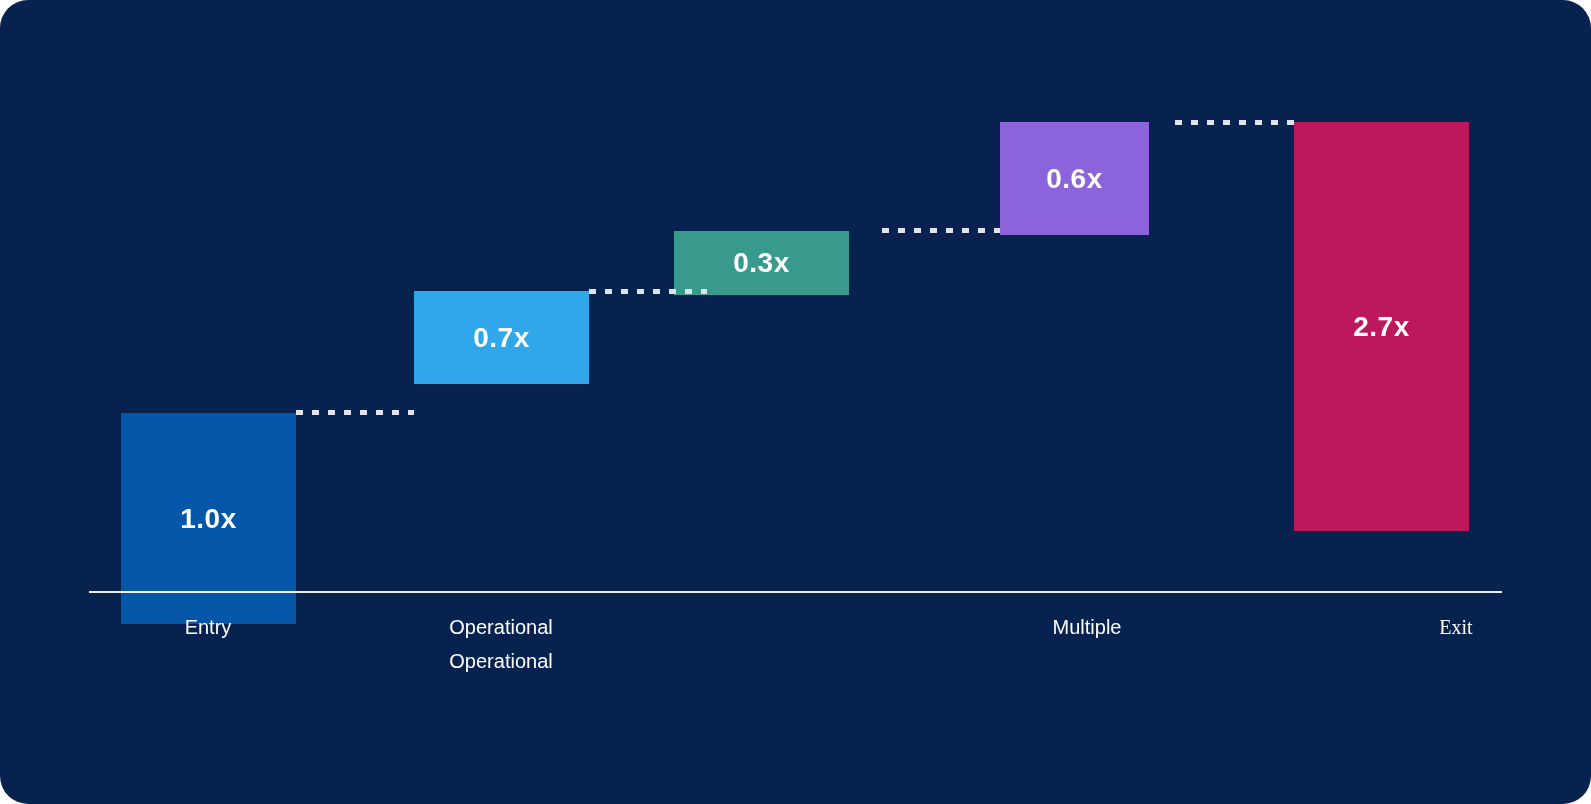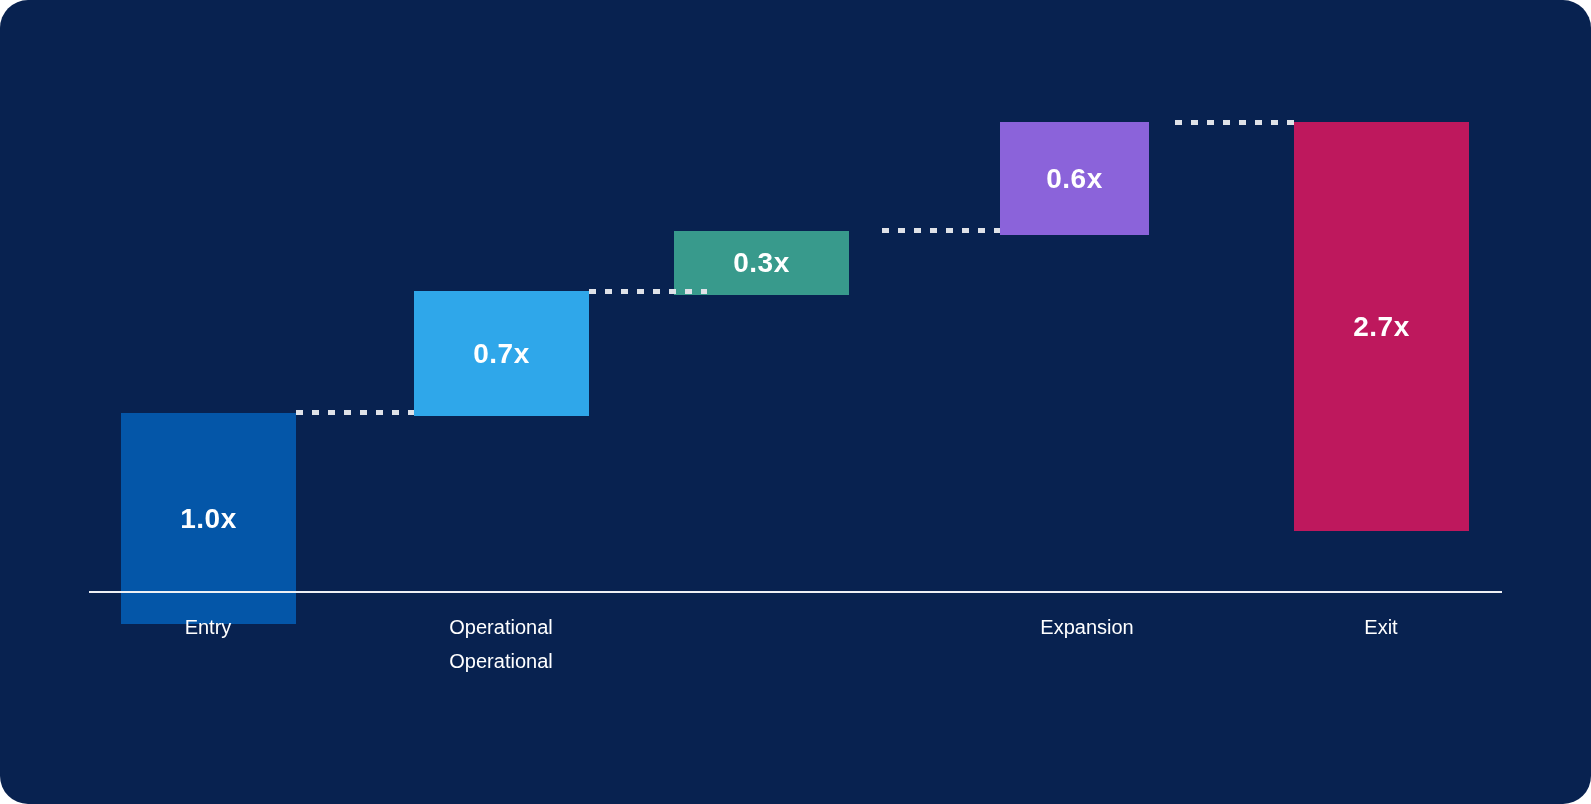--- a/index.html
+++ b/index.html
@@ -58,21 +58,21 @@
 </head>
 <body>
 
 <div class="panel" style="background: rgb(8, 34, 80);">
   <div class="plot">
 
     <div class="bar" style="left: 121px; top: 413px; width: 175px; height: 211px; background: rgb(4, 86, 168);">
       <span class="val">1.0x</span>
     </div>
 
-    <div class="bar" style="left: 414px; top: 291px; width: 175px; height: 125px; background: rgb(47, 167, 234);">
+    <div class="bar" style="left: 414px; top: 291px; width: 175px; height: 93px; background: rgb(47, 167, 234);">
       <span class="val">0.7x</span>
     </div>
 
     <div class="bar" style="left: 674px; top: 231px; width: 175px; height: 64px; background: rgb(56, 154, 140);">
       <span class="val">0.3x</span>
     </div>
 
     <div class="bar" style="left: 1000px; top: 122px; width: 149px; height: 113px; background: rgb(139, 99, 218);">
       <span class="val">0.6x</span>
     </div>
@@ -83,17 +83,17 @@
 
     <div class="connector" style="left: 296px; top: 410px; width: 118px; background: repeating-linear-gradient(90deg, rgb(223, 226, 232) 0px, rgb(223, 226, 232) 7px, transparent 7px, transparent 16px);"></div>
     <div class="connector" style="left: 589px; top: 289px; width: 118px; background: repeating-linear-gradient(90deg, rgb(223, 226, 232) 0px, rgb(223, 226, 232) 7px, transparent 7px, transparent 16px);"></div>
     <div class="connector" style="left: 882px; top: 228px; width: 118px; background: repeating-linear-gradient(90deg, rgb(223, 226, 232) 0px, rgb(223, 226, 232) 7px, transparent 7px, transparent 16px);"></div>
     <div class="connector" style="left: 1175px; top: 120px; width: 119px; background: repeating-linear-gradient(90deg, rgb(223, 226, 232) 0px, rgb(223, 226, 232) 7px, transparent 7px, transparent 16px);"></div>
 
     <div class="baseline" style="left: 89px; top: 591px; width: 1413px; background: rgb(238, 240, 245);"></div>
 
     <div class="cat" style="left:208px;">Entry</div>
     <div class="cat" style="left:501px;">Operational Operational</div>
-    <div class="cat" style="left:1087px;">Expansion</div>
-    <div class="cat" style="left:1381px;">Exit</div>
+    <div class="cat" style="left:1087px;">Multiple</div>
+    <div class="cat" style="left:1456px;font-family:Liberation Serif, serif;">Exit</div>
 
   </div>
 </div>
 
 </body></html>

